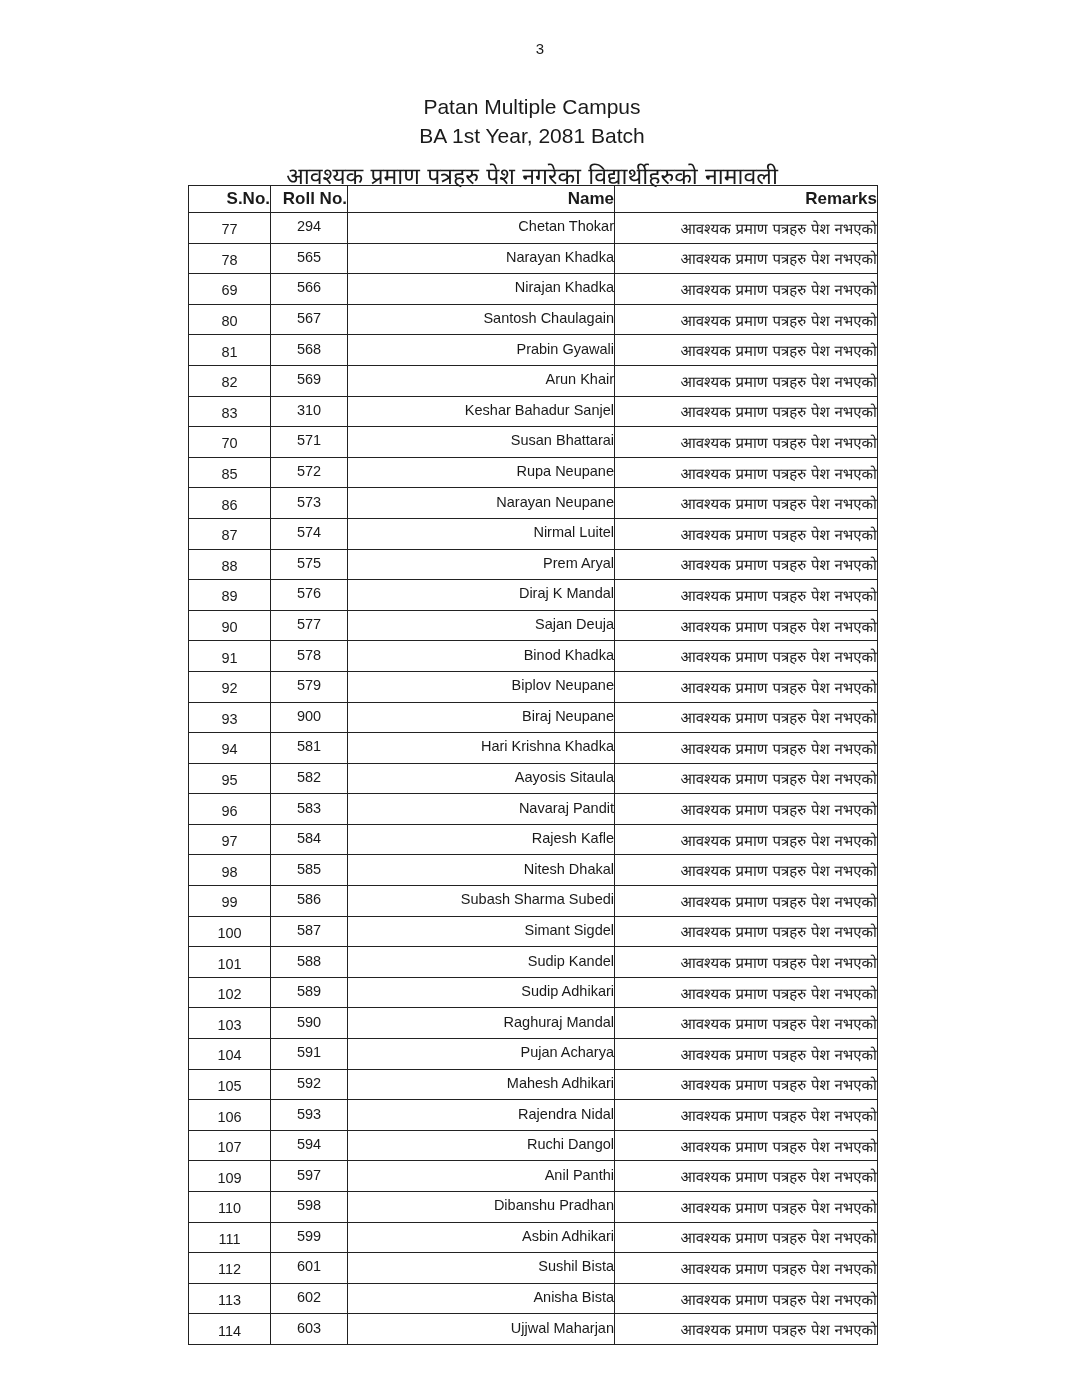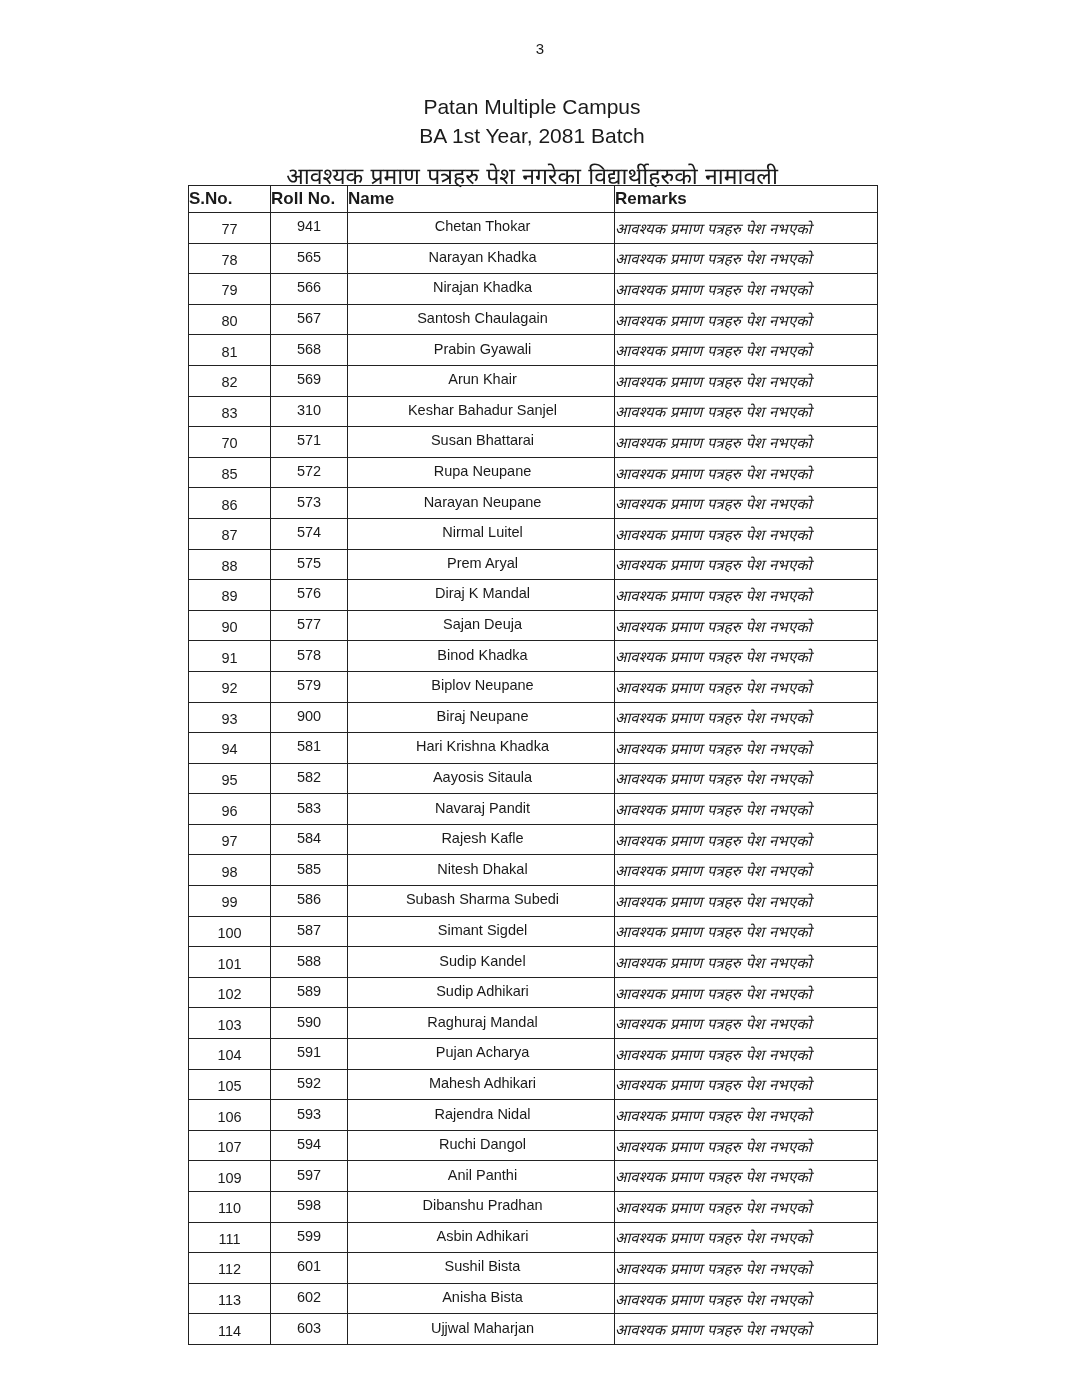--- a/index.html
+++ b/index.html
@@ -15,25 +15,25 @@
     .title-line { font-size: 21px; line-height: 29px; }
     .title-nepali { font-size: 23px; line-height: 32px; font-family: "DejaVu Sans", sans-serif; margin-top: 10px; }
     table.doc-table {
       position: absolute; top: 185px; left: 188px; width: 689px;
       border-collapse: collapse; table-layout: fixed;
     }
     .doc-table th, .doc-table td {
       border: 1.6px solid #222; padding: 0; height: 26.6px; font-size: 14.5px;
       overflow: hidden; white-space: nowrap;
     }
-    .doc-table th { font-weight: bold; font-size: 17px; height: 26px; text-align: left; margin-top: 11px; }
+    .doc-table th { font-weight: bold; font-size: 17px; height: 26px; text-align: right; margin-top: 11px; }
     .doc-table td.sno { text-align: center; padding-top: 3px; }
     .doc-table td.roll { text-align: center; padding-bottom: 3px; }
-    .doc-table td.name { text-align: center; padding-left: 3px; padding-bottom: 3px; }
-    .doc-table td.remarks { text-align: left; font-family: "DejaVu Sans", sans-serif; font-size: 15px; font-style: italic; }
+    .doc-table td.name { text-align: right; padding-left: 3px; padding-bottom: 3px; }
+    .doc-table td.remarks { text-align: right; font-family: "DejaVu Sans", sans-serif; font-size: 15px; }
     col.c1 { width: 82px; } col.c2 { width: 77px; } col.c3 { width: 267px; } col.c4 { width: 263px; }
   </style>
 </head>
 <body>
 
 <div class="page-number">3</div>
 
 <div class="titles">
   <div class="title-line">Patan Multiple Campus</div>
   <div class="title-line">BA 1st Year,  2081 Batch</div>
@@ -51,32 +51,32 @@
     <tr>
       <th>S.No.</th>
       <th>Roll No.</th>
       <th>Name</th>
       <th>Remarks</th>
     </tr>
   </thead>
   <tbody id="table-body">
       <tr>
         <td class="sno">77</td>
-        <td class="roll">941</td>
+        <td class="roll">294</td>
         <td class="name">Chetan Thokar</td>
         <td class="remarks">आवश्यक प्रमाण पत्रहरु पेश नभएको</td>
       </tr>
       <tr>
         <td class="sno">78</td>
         <td class="roll">565</td>
         <td class="name">Narayan Khadka</td>
         <td class="remarks">आवश्यक प्रमाण पत्रहरु पेश नभएको</td>
       </tr>
       <tr>
-        <td class="sno">79</td>
+        <td class="sno">69</td>
         <td class="roll">566</td>
         <td class="name">Nirajan Khadka</td>
         <td class="remarks">आवश्यक प्रमाण पत्रहरु पेश नभएको</td>
       </tr>
       <tr>
         <td class="sno">80</td>
         <td class="roll">567</td>
         <td class="name">Santosh Chaulagain</td>
         <td class="remarks">आवश्यक प्रमाण पत्रहरु पेश नभएको</td>
       </tr>

